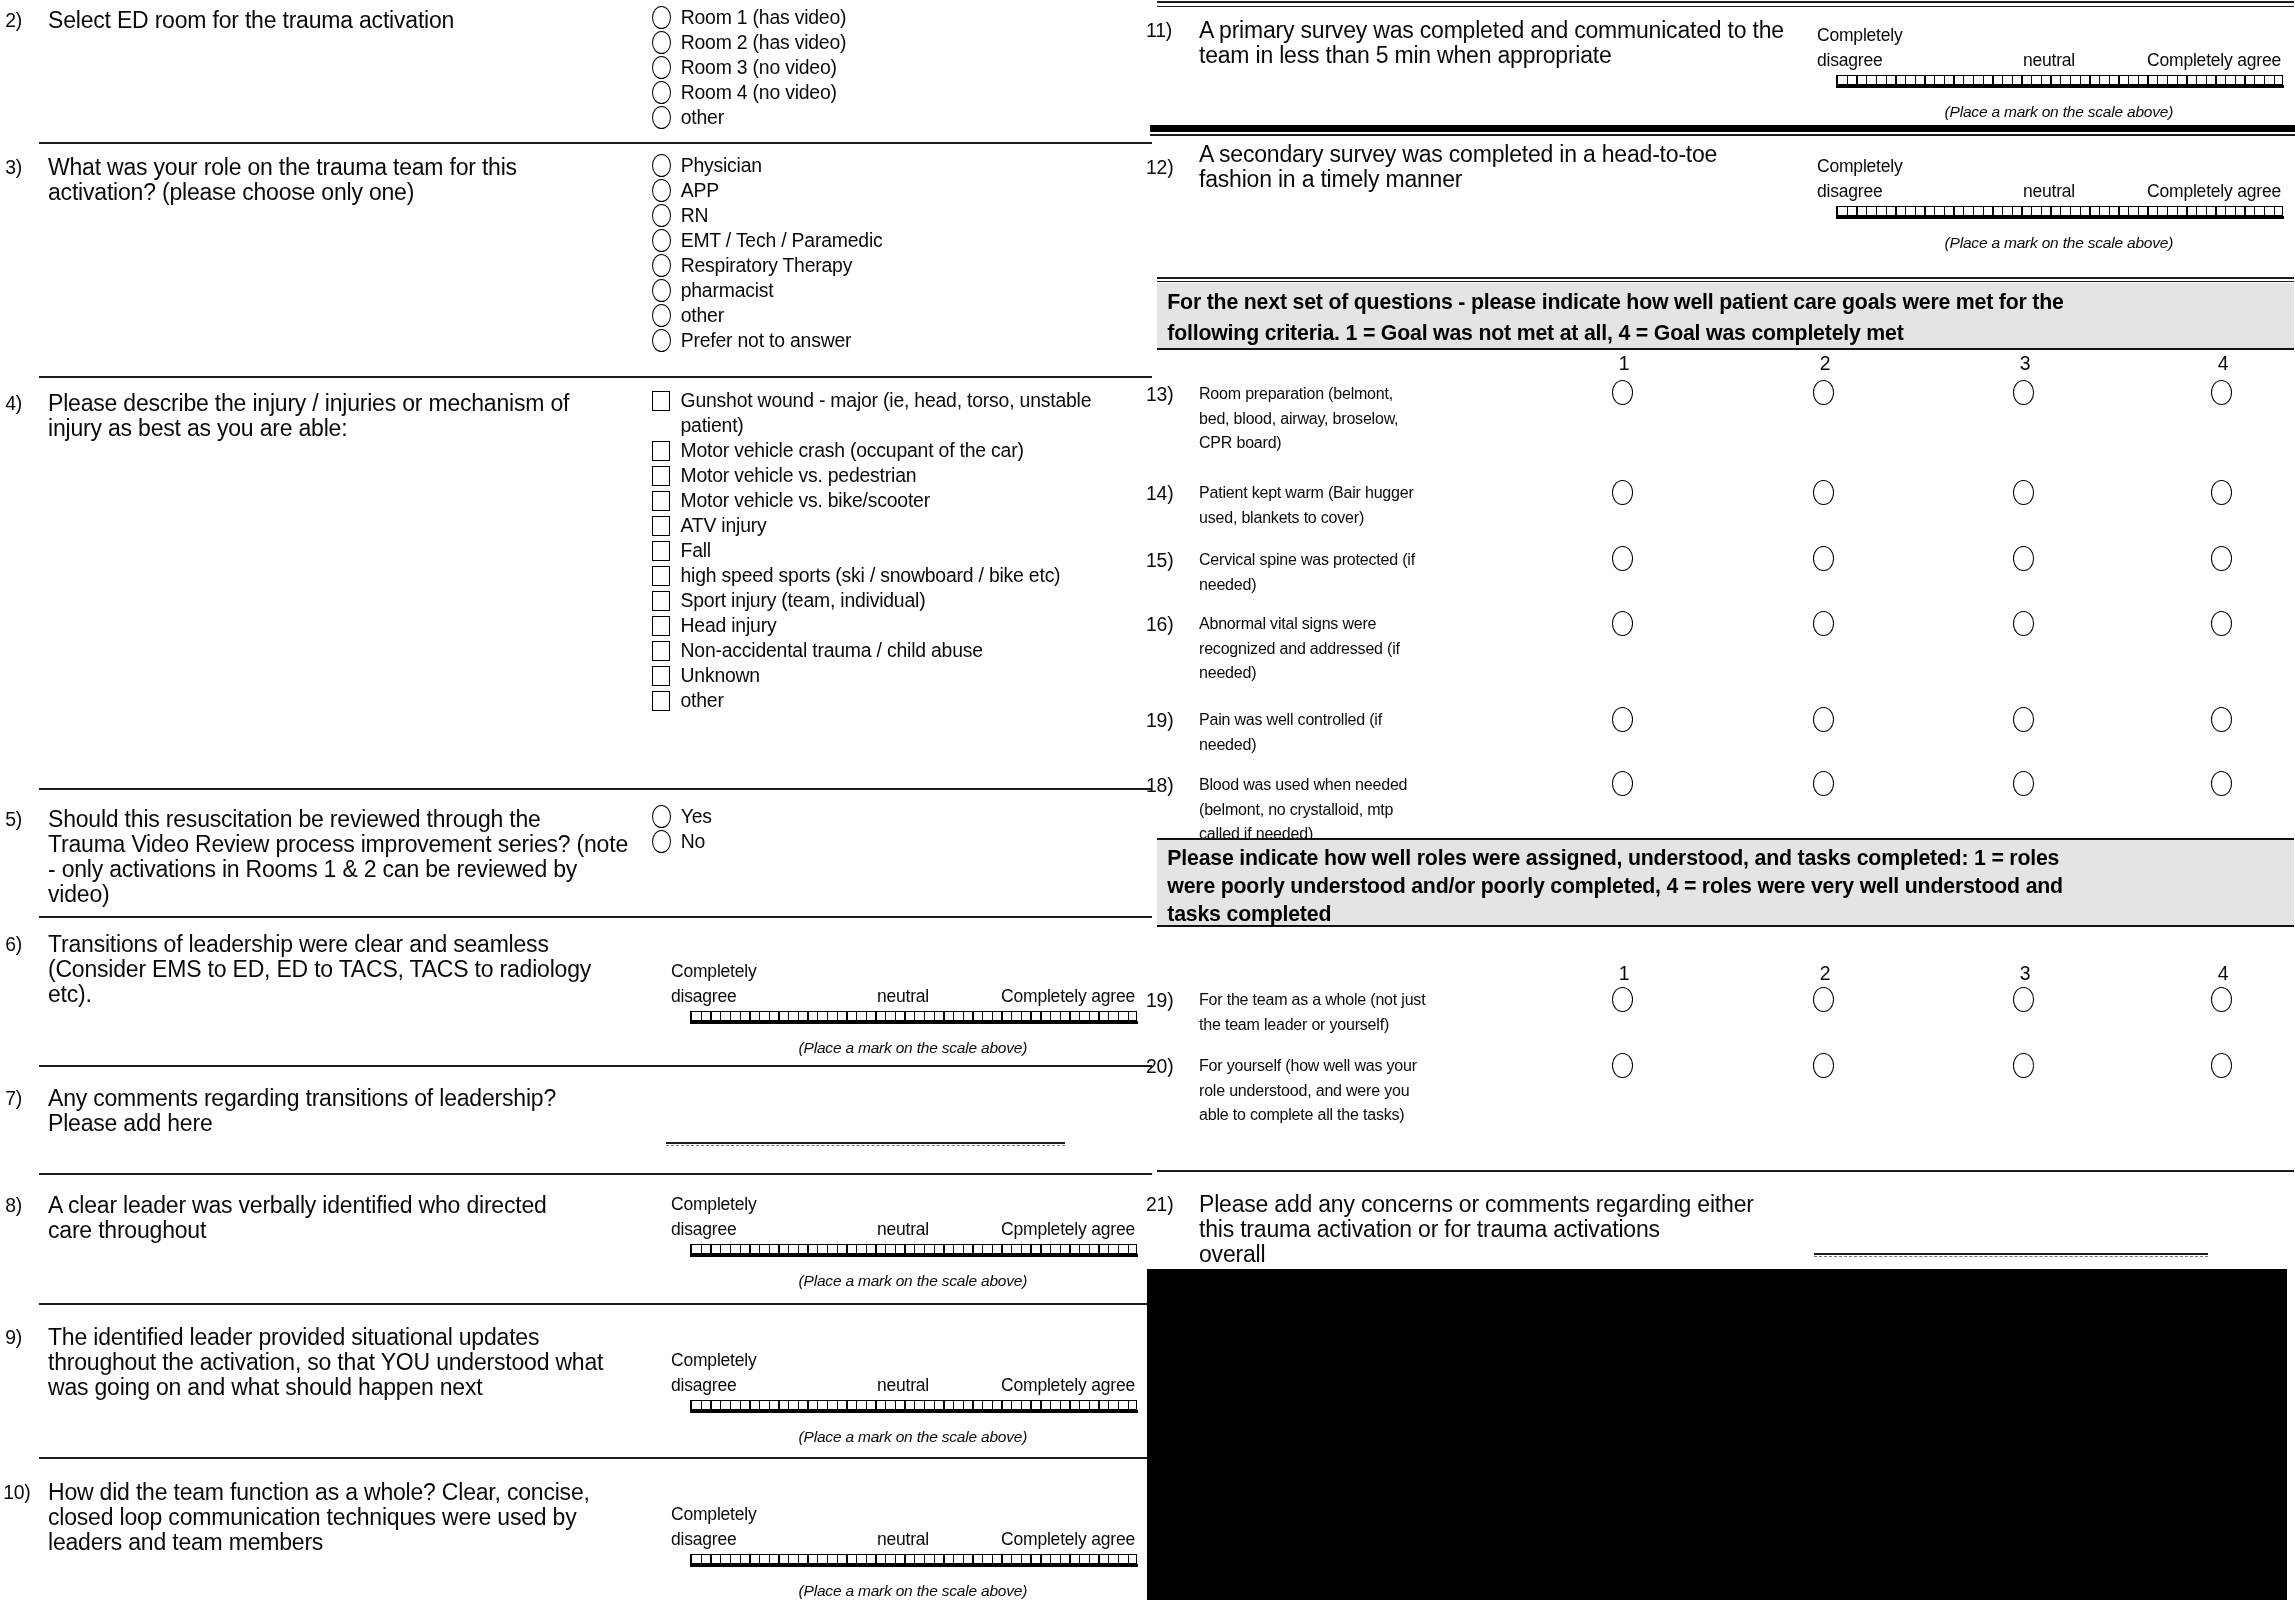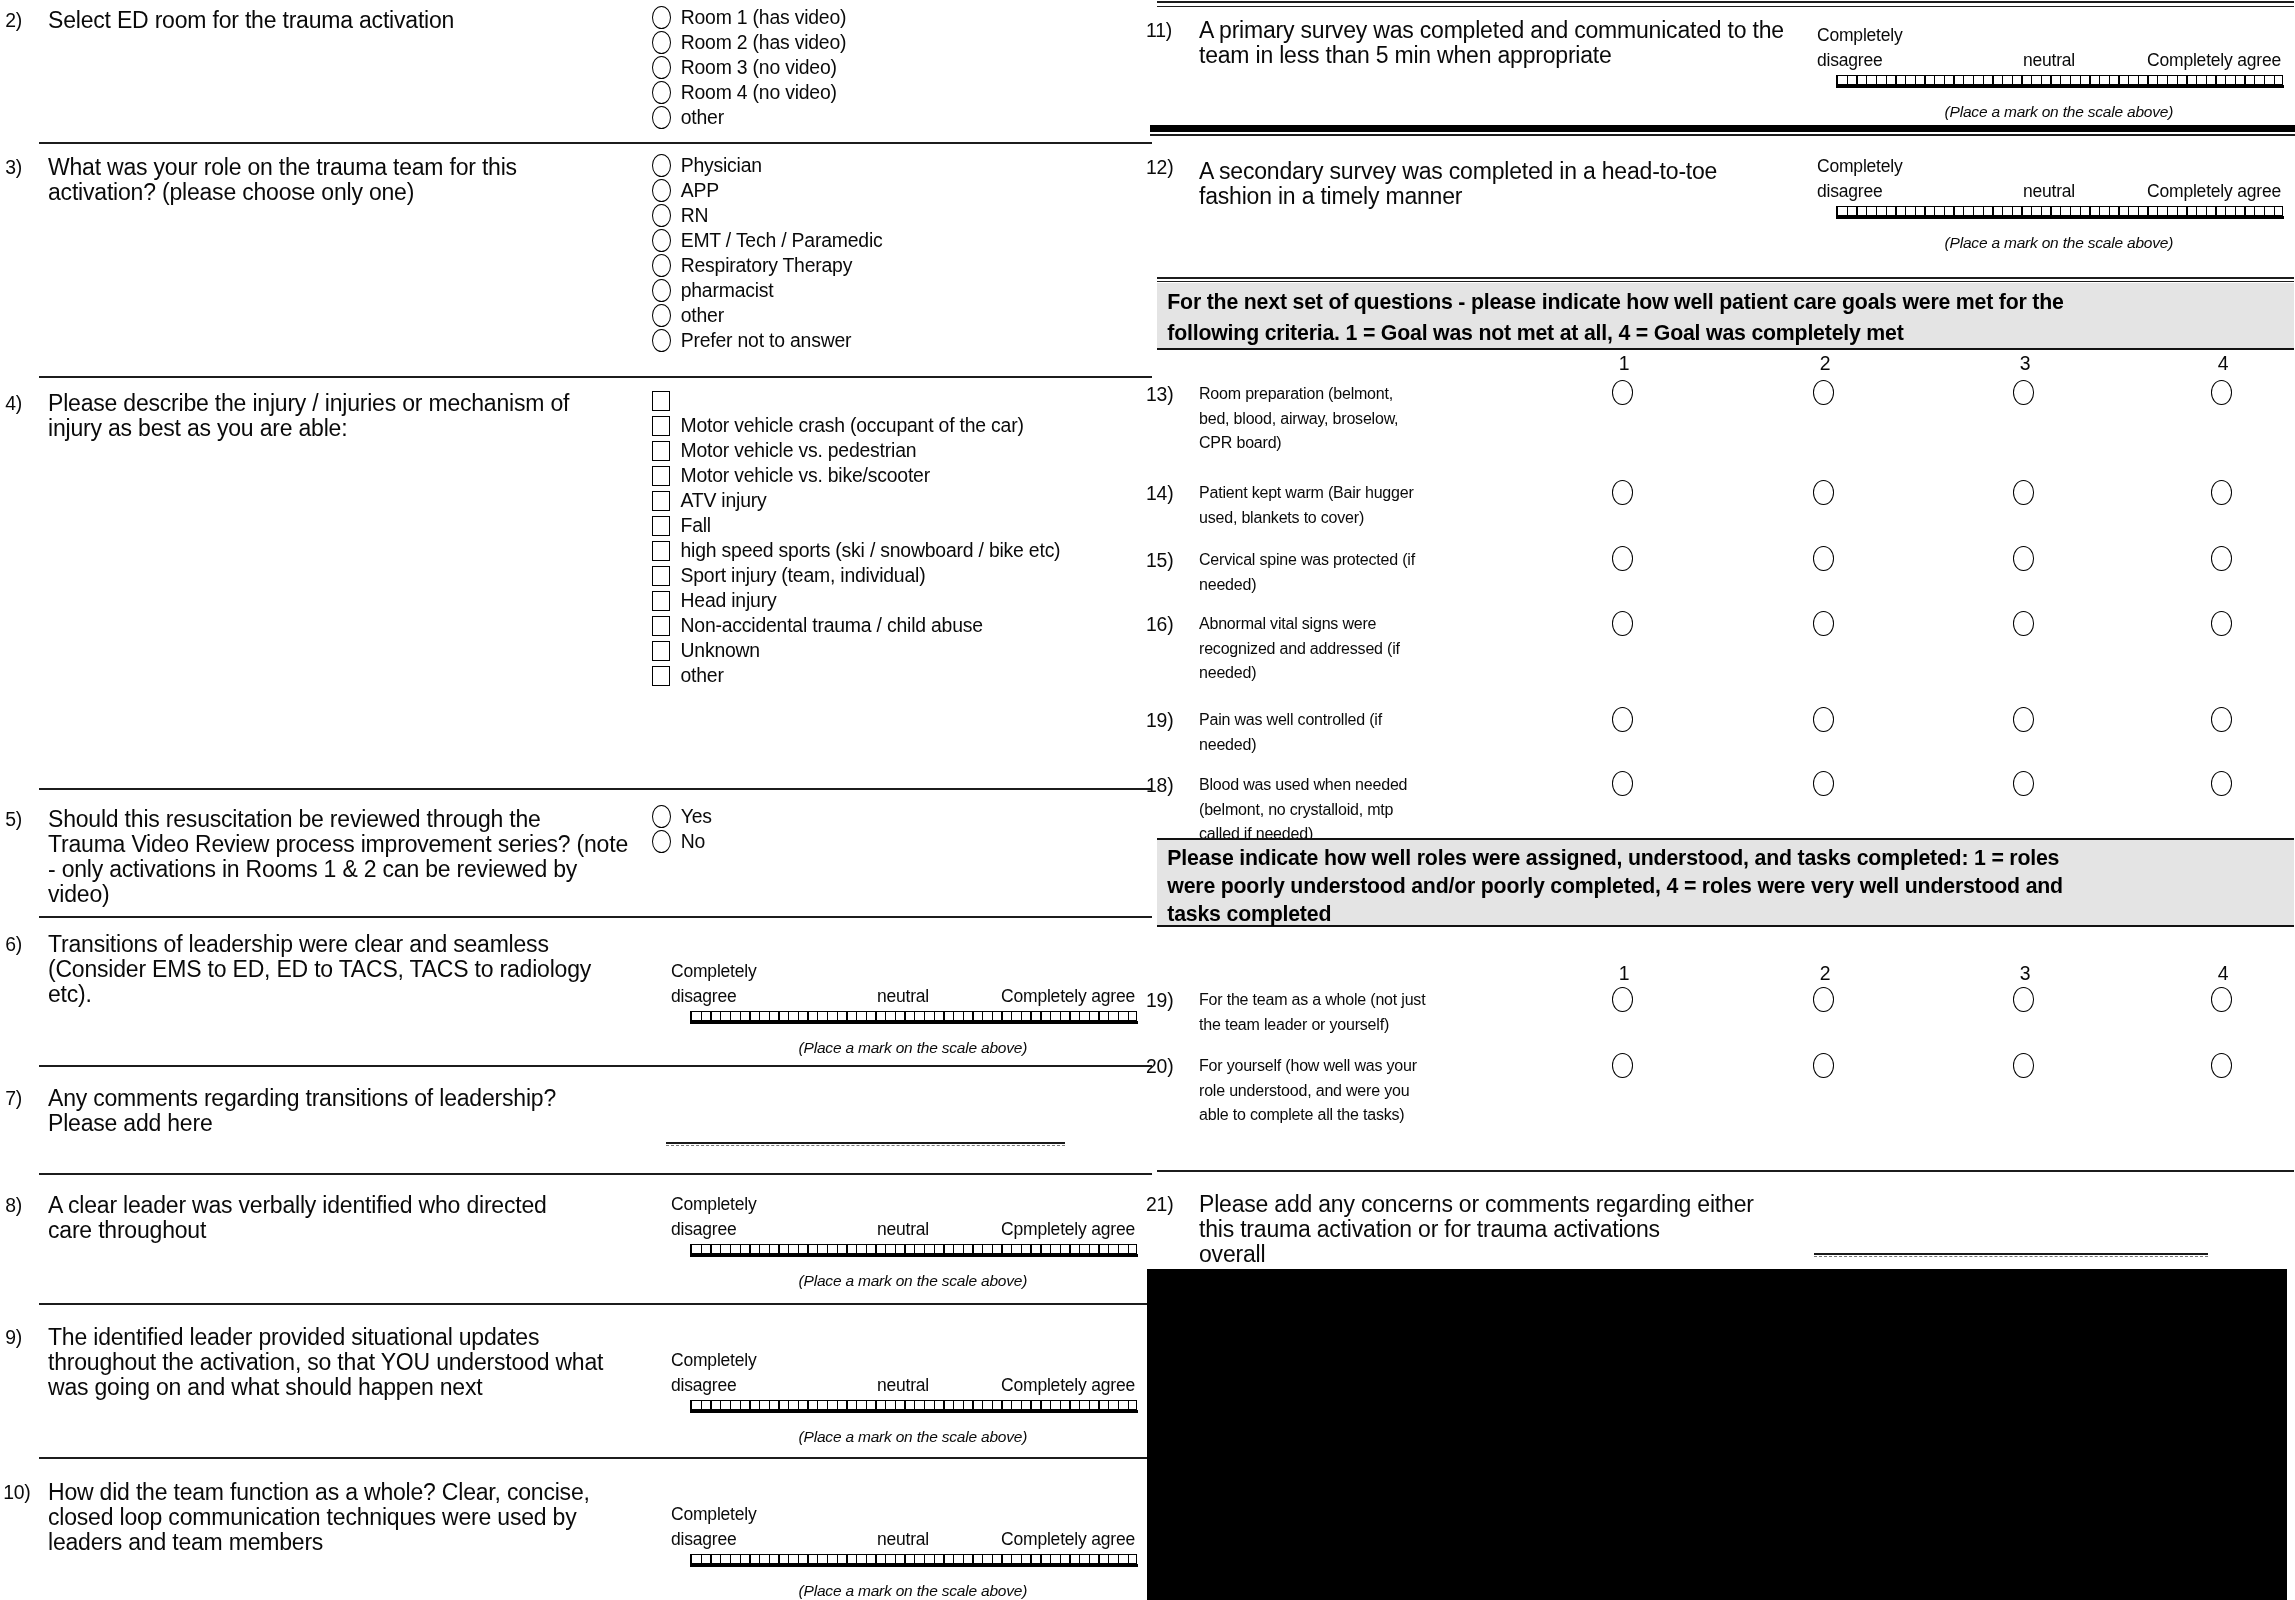--- a/index.html
+++ b/index.html
@@ -116,20 +116,22 @@
 
   <div class="hr" style="left:39px;top:376px;width:1113px"></div>
 
   <section>
     <span class="abs qnum" style="left:5.2px;top:391px">4)</span>
     <div class="abs qtext" style="left:48px;top:391px;width:582px">Please describe the injury / injuries or mechanism of
 injury as best as you are able:</div>
     <div class="abs optlist" style="left:652px;top:388px;width:511px">
       <div class="opt">
           <span class="cbox"></span>
+          <span class="olabel">Gunshot wound - major (ie, head, torso, unstable
+patient)</span>
         </div>
       <div class="opt">
           <span class="cbox"></span>
           <span class="olabel">Motor vehicle crash (occupant of the car)</span>
         </div>
       <div class="opt">
           <span class="cbox"></span>
           <span class="olabel">Motor vehicle vs. pedestrian</span>
         </div>
       <div class="opt">
@@ -292,21 +294,21 @@
       <div class="s-bar"></div>
       <div class="s-hint">(Place a mark on the scale above)</div>
     </div>
   </section>
 
   <div class="bar-thick" style="left:1150px;top:125px;width:1145px;height:7.1px"></div>
   <div class="hr" style="left:1150px;top:134px;width:1145px;height:1.9px"></div>
 
   <section>
     <span class="abs qnum" style="left:1146px;top:155px">12)</span>
-    <div class="abs qtext" style="left:1199px;top:159px;width:621px">A secondary survey was completed in a head-to-toe
+    <div class="abs qtext" style="left:1199px;top:142px;width:621px">A secondary survey was completed in a head-to-toe
 fashion in a timely manner</div>
     <div class="scale" style="left:1817px;top:155px">
       <div class="s-r1">Completely</div>
       <div class="s-row">
         <span class="s-dis">disagree</span>
         <span class="s-neu">neutral</span>
         <span class="s-agr">Completely agree</span>
       </div>
       <div class="s-bar"></div>
       <div class="s-hint">(Place a mark on the scale above)</div>

